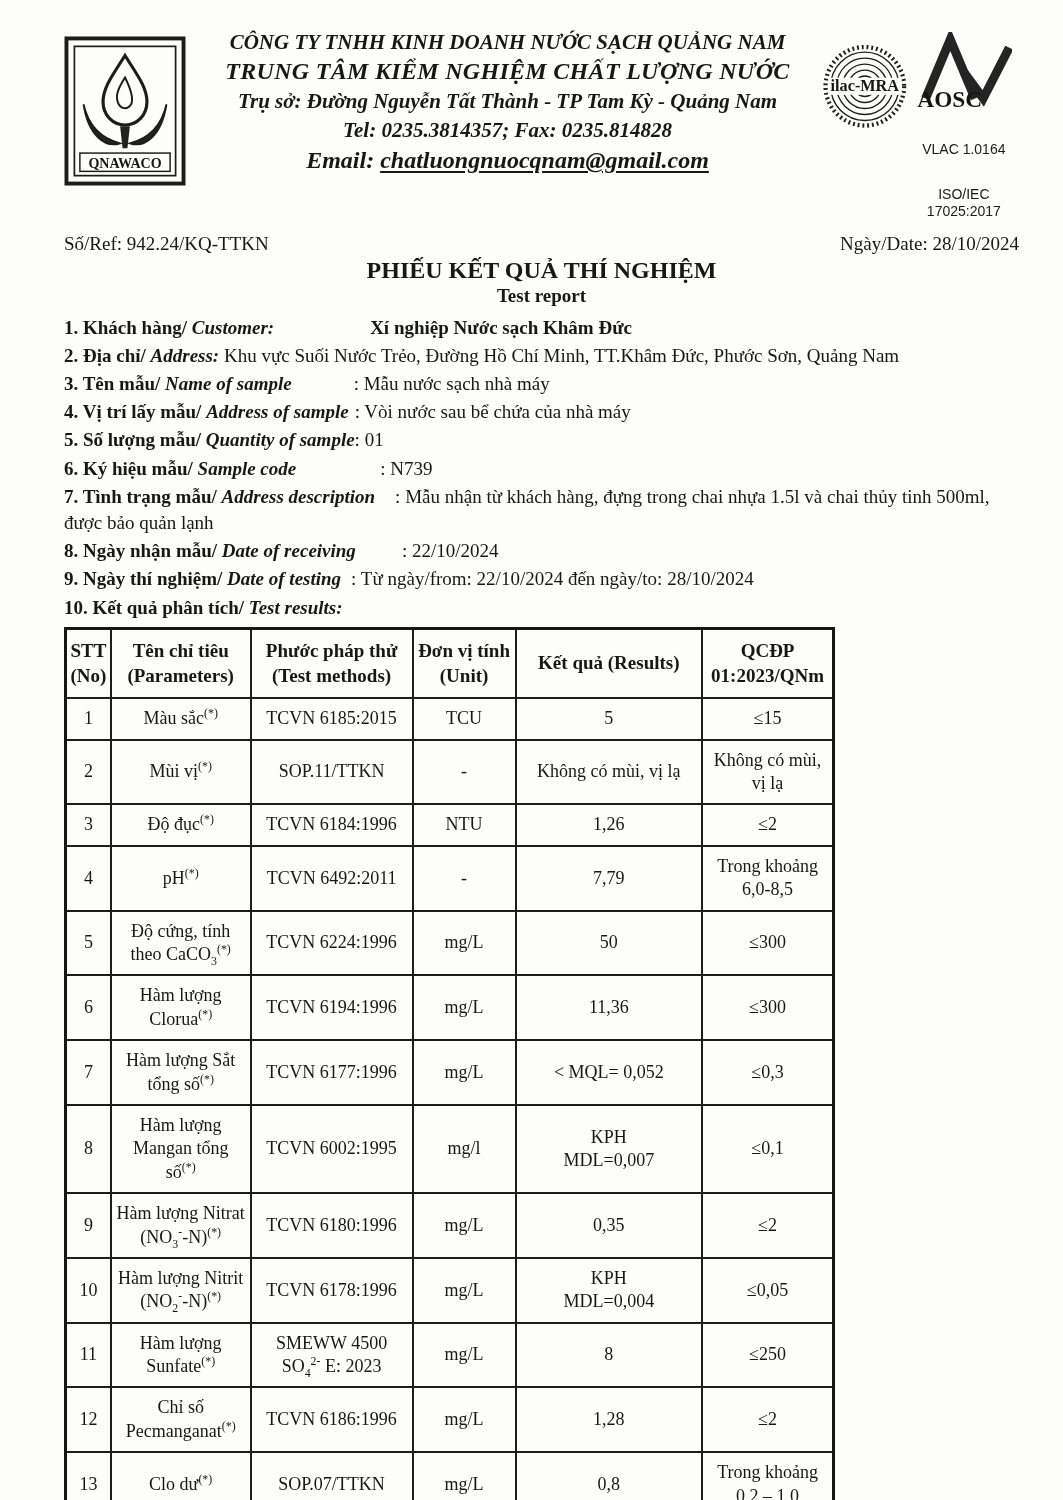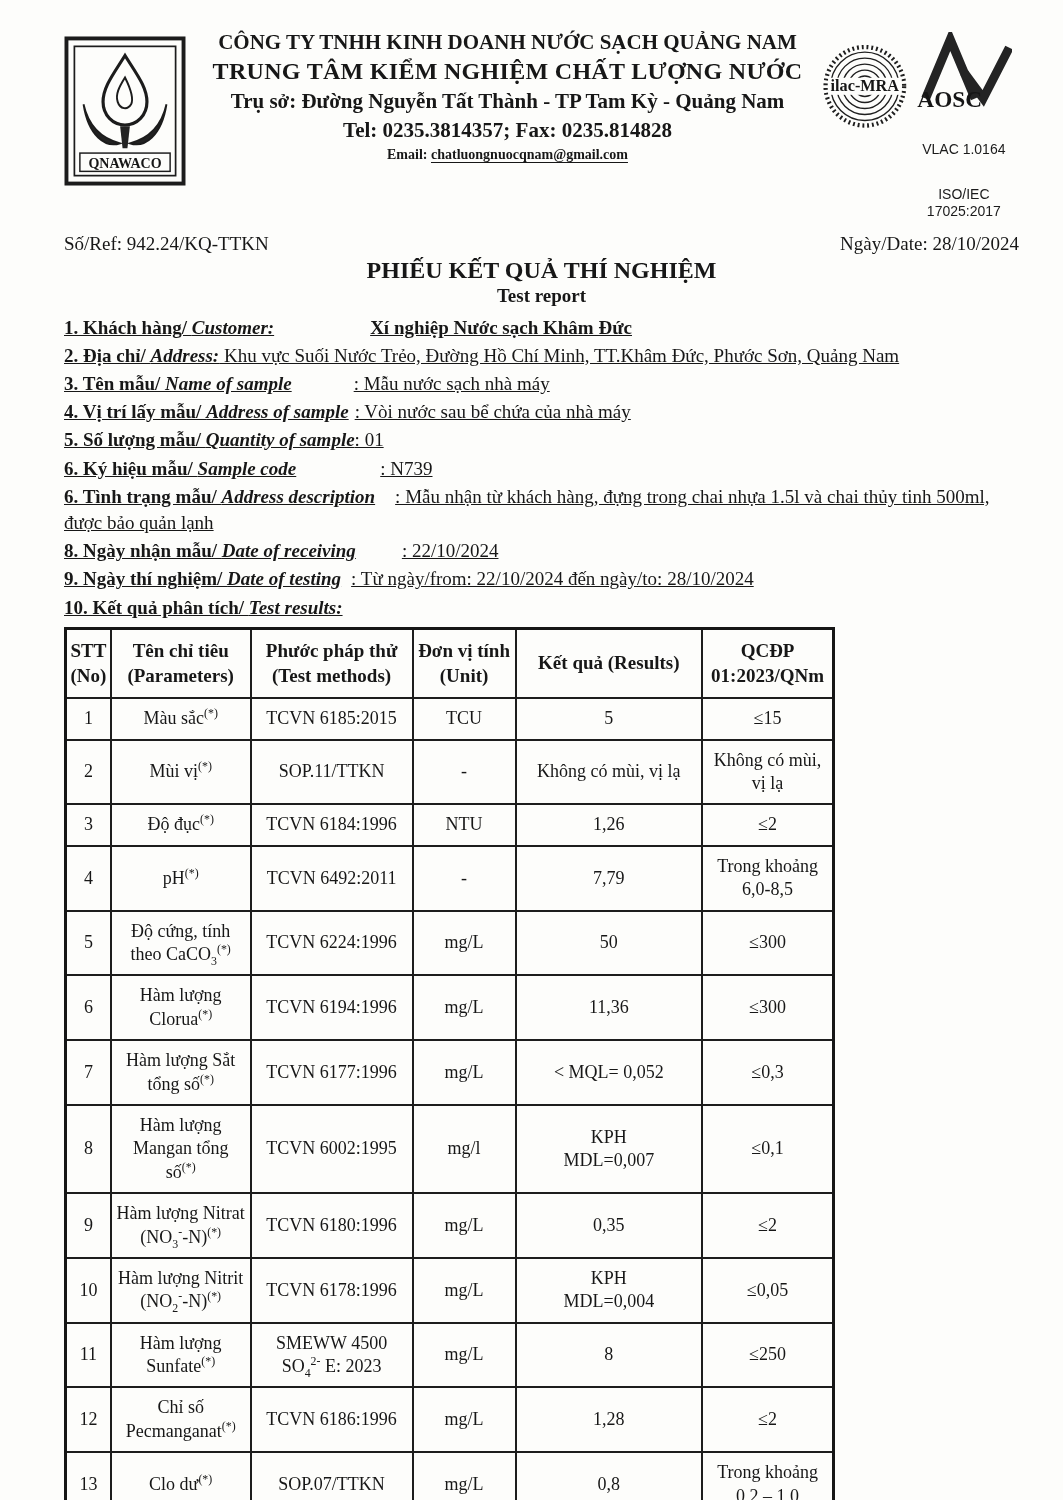--- a/index.html
+++ b/index.html
@@ -6,37 +6,37 @@
   html,body{margin:0;padding:0;background:#d9d9d6;}
   .page{
     width:1063px;height:1500px;box-sizing:border-box;margin:0 auto;
     background:#fdfdfb;color:#171717;
     font-family:"Liberation Serif","DejaVu Serif",serif;
     padding:28px 44px 0 64px;position:relative;overflow:hidden;
   }
   
   .hdr{display:flex;align-items:flex-start;}
   .logo-box{flex:0 0 128px;margin-top:8px;}
-  .hdr-center{flex:1 1 auto;text-align:center;padding:2px 4px 0 4px;}
+  .hdr-center{flex:1 1 auto;text-align:center;padding:2px 4px 0 4px;font-style:italic;}
   .l1{font-size:21px;font-weight:bold;white-space:nowrap;}
   .l2{font-size:24px;font-weight:bold;margin-top:3px;letter-spacing:.3px;}
   .l3{font-size:21px;font-weight:bold;margin-top:4px;}
   .l4{font-size:21px;font-weight:bold;margin-top:4px;}
-  .l5{font-size:14px;font-weight:bold;margin-top:4px;}
+  .l5{font-size:24px;font-weight:bold;margin-top:4px;}
   .email-link{color:inherit;text-decoration:underline;text-underline-offset:3px;}
   .stamps{flex:0 0 196px;display:flex;align-items:flex-start;margin-top:4px;}
   .aosc-wrap{margin-left:2px;text-align:center;}
   .aosc-sub{font-family:"Liberation Sans","DejaVu Sans",sans-serif;font-weight:normal;font-size:14px;line-height:1.25;color:#1b1b1b;margin-top:27px;}
   
   .meta{display:flex;justify-content:space-between;font-size:19px;margin-top:12px;}
   .title{text-align:center;font-size:24px;font-weight:bold;margin-top:2px;}
   .subtitle{text-align:center;font-size:19px;font-weight:bold;margin-top:1px;}
   
   .info{margin-top:8px;font-size:19px;}
-  .iline{margin-bottom:2px;line-height:1.38;text-decoration:underline;}
+  .iline{margin-bottom:2px;line-height:1.38;}
   .lb{font-weight:bold;}
   .en{font-weight:bold;font-style:italic;}
   .sp{display:inline-block;height:1px;}
   .i1 .sp{width:96px}
   .i3 .sp{width:62px}
   .i4 .sp{width:6px}
   .i6 .sp{width:84px}
   .i7 .sp{width:20px}
   .i8 .sp{width:46px}
   .i9 .sp{width:10px}
@@ -115,21 +115,21 @@
   <div class="title">PHIẾU KẾT QUẢ THÍ NGHIỆM</div>
   <div class="subtitle">Test report</div>
 
   <section class="info">
     <div class="iline i1"><span class="lb">1. Khách hàng/ </span><span class="en">Customer:</span><span class="sp"></span><span class="val">Xí nghiệp Nước sạch Khâm Đức</span></div>
     <div class="iline i2"><span class="lb">2. Địa chỉ/ </span><span class="en">Address:</span><span class="val"> Khu vực Suối Nước Trẻo, Đường Hồ Chí Minh, TT.Khâm Đức, Phước Sơn, Quảng Nam</span></div>
     <div class="iline i3"><span class="lb">3. Tên mẫu/ </span><span class="en">Name of sample</span><span class="sp"></span><span class="val">: Mẫu nước sạch nhà máy</span></div>
     <div class="iline i4"><span class="lb">4. Vị trí lấy mẫu/ </span><span class="en">Address of sample</span><span class="sp"></span><span class="val">: Vòi nước sau bể chứa của nhà máy</span></div>
     <div class="iline i5"><span class="lb">5. Số lượng mẫu/ </span><span class="en">Quantity of sample</span><span class="val">: 01</span></div>
     <div class="iline i6"><span class="lb">6. Ký hiệu mẫu/ </span><span class="en">Sample code</span><span class="sp"></span><span class="val">: N739</span></div>
-    <div class="iline i7"><span class="lb">6. Tình trạng mẫu/ </span><span class="en">Address description</span><span class="sp"></span><span class="val">: Mẫu nhận từ khách hàng, đựng trong chai nhựa 1.5l và chai thủy tinh 500ml, được bảo quản lạnh</span></div>
+    <div class="iline i7"><span class="lb">7. Tình trạng mẫu/ </span><span class="en">Address description</span><span class="sp"></span><span class="val">: Mẫu nhận từ khách hàng, đựng trong chai nhựa 1.5l và chai thủy tinh 500ml, được bảo quản lạnh</span></div>
     <div class="iline i8"><span class="lb">8. Ngày nhận mẫu/ </span><span class="en">Date of receiving</span><span class="sp"></span><span class="val">: 22/10/2024</span></div>
     <div class="iline i9"><span class="lb">9. Ngày thí nghiệm/ </span><span class="en">Date of testing</span><span class="sp"></span><span class="val">: Từ ngày/from: 22/10/2024  đến ngày/to: 28/10/2024</span></div>
     <div class="iline i10"><span class="lb">10. Kết quả phân tích/ </span><span class="en">Test results:</span></div>
   </section>
 
   <table class="results">
     <colgroup>
         <col class="c1">
         <col class="c2">
         <col class="c3">

